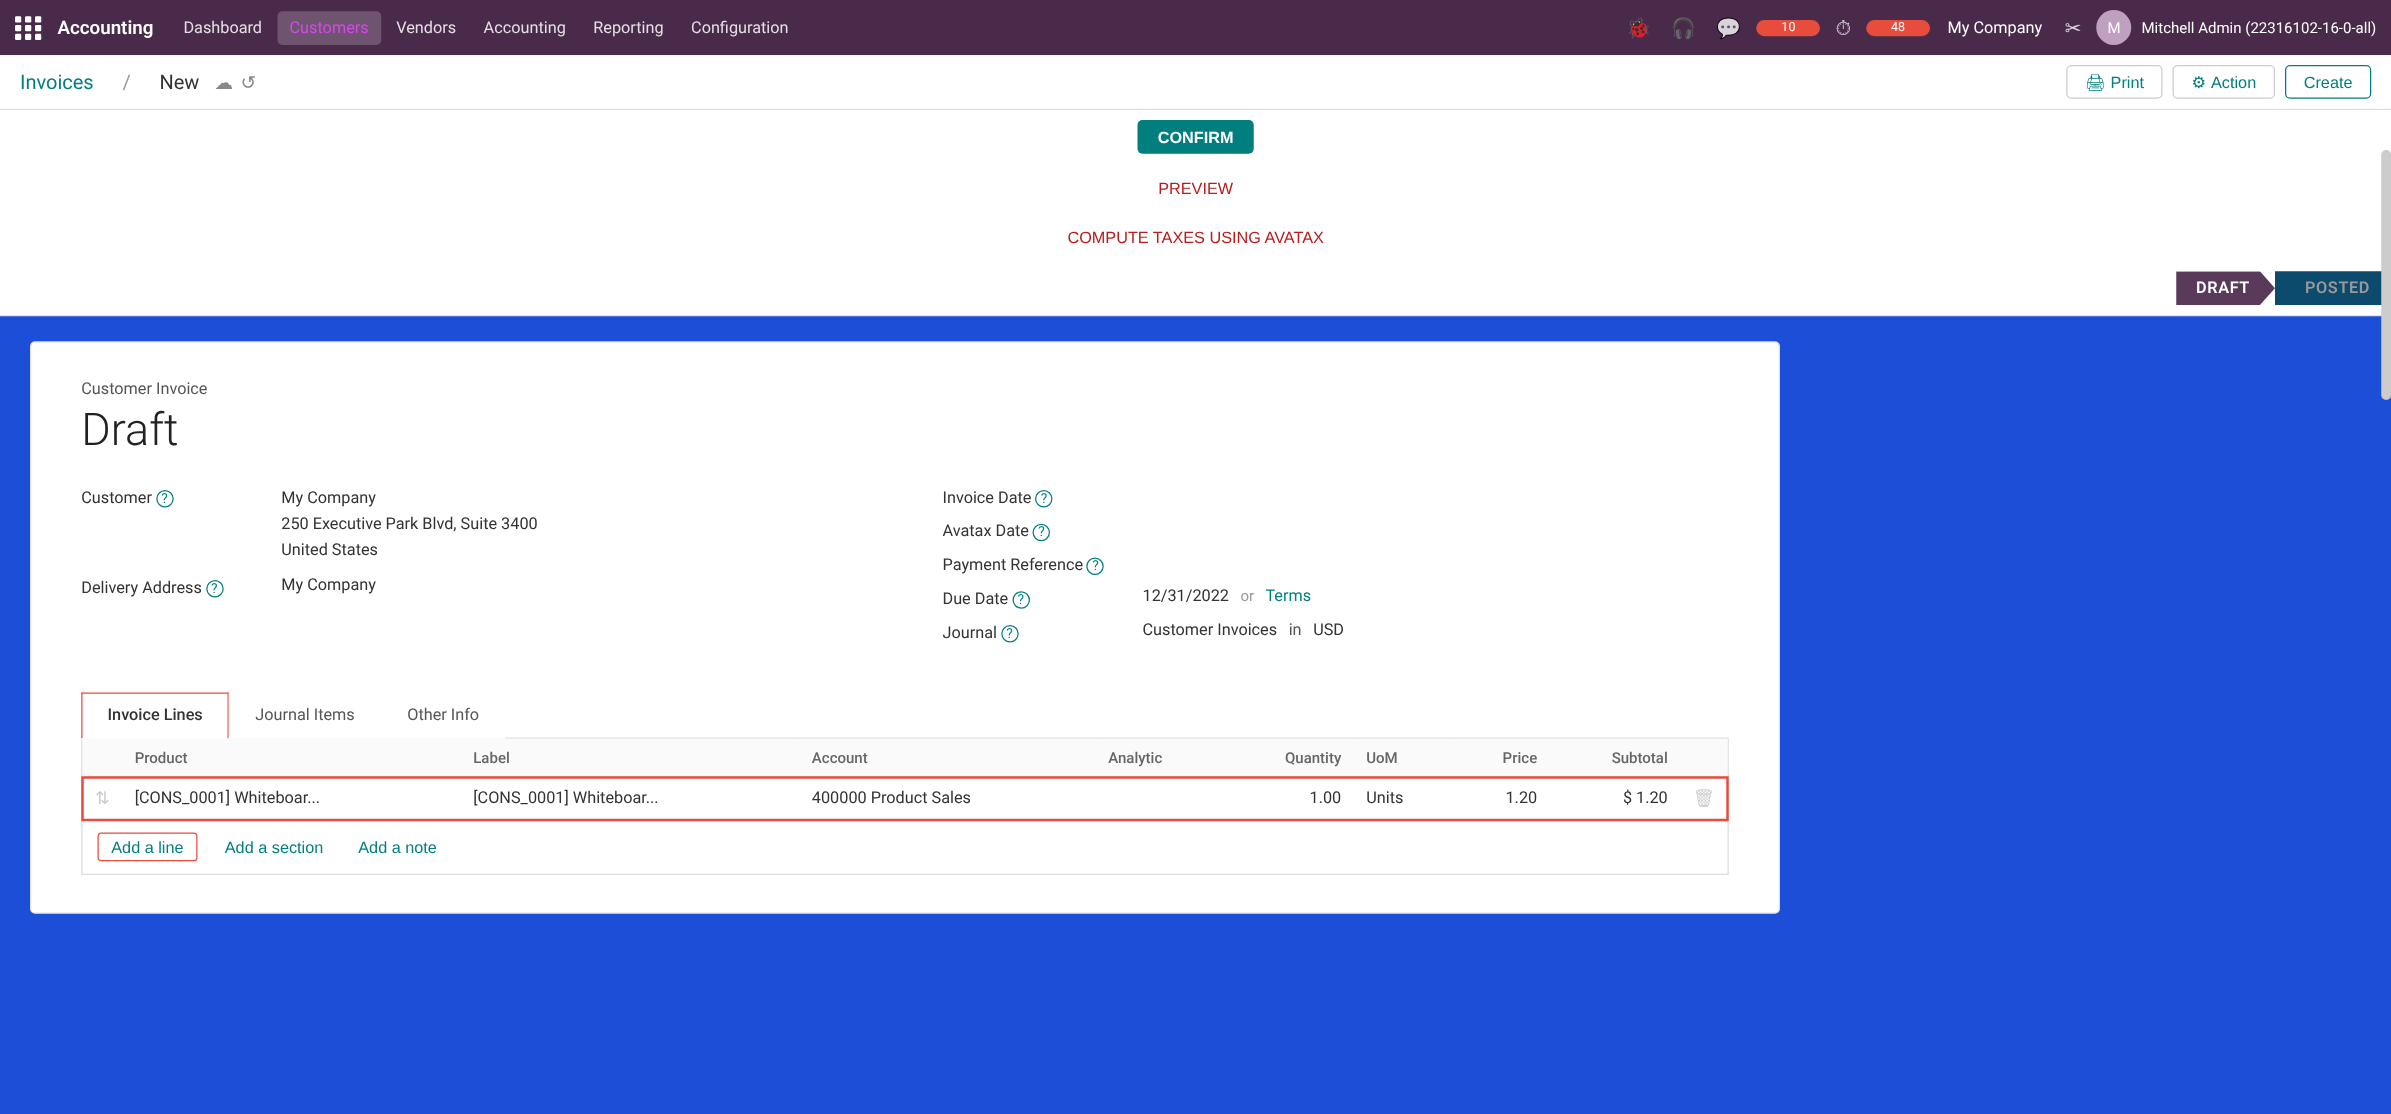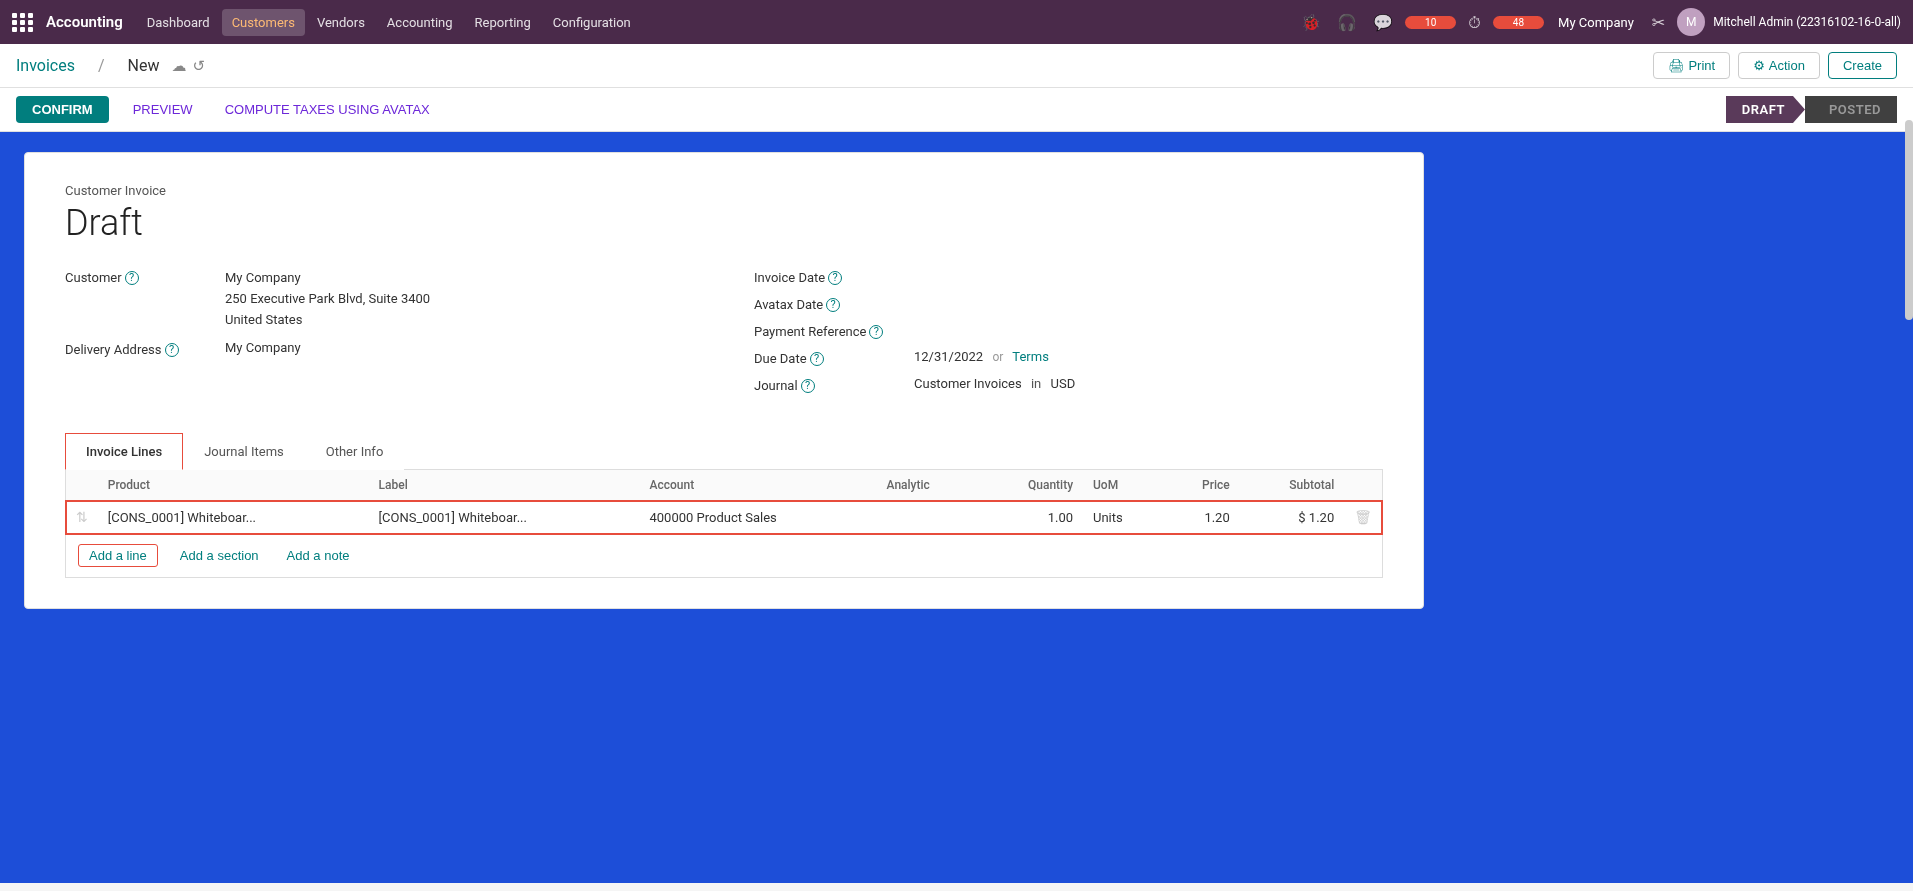--- a/index.html
+++ b/index.html
@@ -39,21 +39,21 @@
       gap: 2px;
       flex: 1;
     }
     .top-nav-menu a {
       color: rgba(255,255,255,0.85);
       text-decoration: none;
       padding: 6px 10px;
       border-radius: 4px;
       font-size: 13px;
     }
-    .top-nav-menu a.active { background: rgba(255,255,255,0.2); color: #fdba74; }
+    .top-nav-menu a.active { background: rgba(255,255,255,0.2); color: #d946ef; }
     .top-nav-right {
       display: flex;
       align-items: center;
       gap: 8px;
       margin-left: auto;
     }
     .nav-icon {
       color: rgba(255,255,255,0.8);
       font-size: 16px;
       cursor: pointer;
@@ -136,40 +136,41 @@
       background: white;
       color: #017e7e;
       border: 1px solid #017e7e;
       font-weight: 500;
     }
 
     
     .action-bar {
       background: white;
       border-bottom: 1px solid #e0e0e0;
-      padding: 8px 16px;
+      padding: 8px 1px;
       display: flex;
       align-items: center;
       gap: 16px;
+      flex-direction: column;
     }
     .btn-confirm {
       background: #017e7e;
       color: white;
       border: none;
       padding: 6px 16px;
       border-radius: 4px;
       font-weight: 600;
       font-size: 13px;
       cursor: pointer;
       text-transform: uppercase;
     }
     .btn-text {
       background: none;
       border: none;
-      color: #6d28d9;
+      color: #b91c1c;
       cursor: pointer;
       font-size: 13px;
       font-weight: 500;
       padding: 4px 8px;
       text-transform: uppercase;
     }
     .status-bar {
       margin-left: auto;
       display: flex;
       align-items: center;
@@ -177,21 +178,21 @@
     .status-draft {
       background: #5a3a5a;
       color: white;
       padding: 6px 20px 6px 16px;
       font-size: 13px;
       font-weight: 600;
       clip-path: polygon(0 0, calc(100% - 12px) 0, 100% 50%, calc(100% - 12px) 100%, 0 100%);
       letter-spacing: 0.5px;
     }
     .status-posted {
-      background: #404040;
+      background: #0c4a6e;
       color: #999;
       padding: 6px 16px 6px 24px;
       font-size: 13px;
       font-weight: 600;
       letter-spacing: 0.5px;
     }
 
     
     .main-content {
       padding: 20px 24px;

